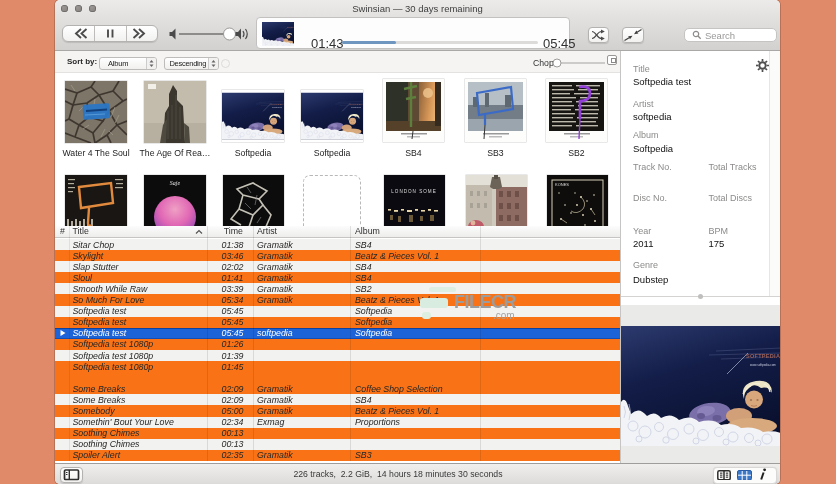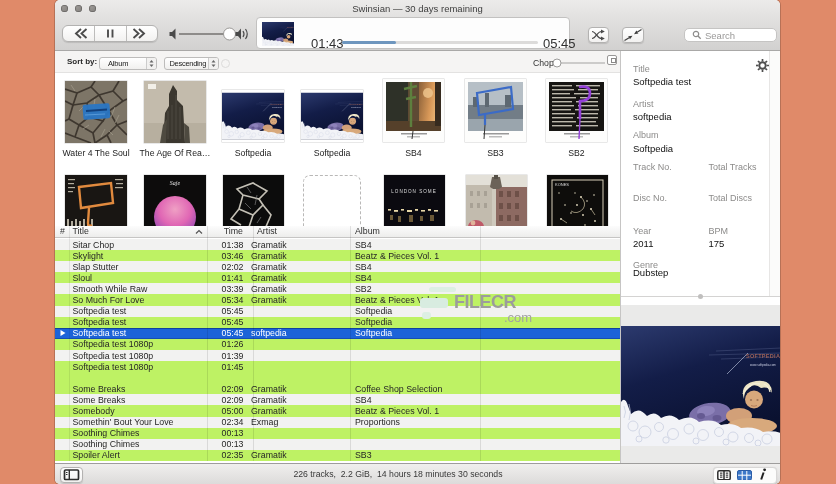--- a/index.html
+++ b/index.html
@@ -13,26 +13,26 @@
 .seg{position:absolute;left:7px;top:25px;width:96px;height:17px;border-radius:6px;}
 .np{position:absolute;left:201px;top:17px;width:314px;height:32px;background:#fdfdfd;border:1px solid #c2c1c0;border-radius:4px;box-sizing:border-box;}
 .npline{position:absolute;left:80px;top:5.5px;width:190px;text-align:center;font-size:9px;color:#1a1a1a;white-space:nowrap;}
 .t9{font-size:13px;color:#303030;}
 .sortbar{position:absolute;left:0;top:51px;width:565px;height:22px;background:#f5f4f3;border-bottom:1px solid #e3e2e1;box-sizing:border-box;}
 .pop{position:absolute;top:6px;height:13px;background:linear-gradient(#fff,#f1f0ef);border:1px solid #bdbcbb;border-radius:3px;box-sizing:border-box;font-size:7.5px;letter-spacing:-0.2px;color:#222;}
 .grid{position:absolute;left:0;top:73px;width:565px;height:153px;background:#fff;overflow:hidden;}
 .cov{position:absolute;box-shadow:0 0 0 0.5px rgba(0,0,0,0.18);overflow:hidden;}
 .lbl{position:absolute;top:74.5px;font-size:8.7px;color:#1c1c1c;text-align:center;white-space:nowrap;}
 .thead{position:absolute;left:0;top:226px;width:565px;height:12px;background:linear-gradient(#fcfcfc,#ededec);border-bottom:1px solid #c6c5c4;box-sizing:border-box;font-size:8.8px;color:#2e2e2e;}
-.tbody{position:absolute;left:0;top:239px;width:565px;height:222px;background:#bef264;}
+.tbody{position:absolute;left:0;top:239px;width:565px;height:222px;background:#f97316;font-style:italic;}
 .row{position:absolute;left:0;width:565px;height:11.1px;font-size:8.8px;color:#262626;white-space:nowrap;}
 .row div{position:absolute;top:0.5px;}
 .c-title{left:17.5px;width:132px;overflow:hidden;}
 .c-time{left:156px;width:43px;text-align:center;}
-.c-artist{left:196px;width:96px;overflow:hidden;}
+.c-artist{left:202px;width:96px;overflow:hidden;}
 .c-album{left:300px;width:128px;overflow:hidden;}
 .panel{position:absolute;left:565px;top:51px;width:160px;height:412px;background:#fff;border-left:1px solid #c6c5c4;box-sizing:border-box;}
 .plab{position:absolute;font-size:9px;color:#8c8b8a;white-space:nowrap;}
 .pval{position:absolute;font-size:9.5px;color:#111;white-space:nowrap;}
 .status{position:absolute;left:0;top:463px;width:725px;height:21px;background:linear-gradient(#f0efee,#dcdbda);border-top:1px solid #9e9d9c;box-sizing:border-box;}
 </style>
 </head>
 <body>
 <div class="win">
 
@@ -508,21 +508,21 @@
   <div class="a" style="left:152px;top:226px;width:1px;height:235px;background:rgba(0,0,0,0.10);"></div>
   <div class="a" style="left:198px;top:226px;width:1px;height:235px;background:rgba(0,0,0,0.10);"></div>
   <div class="a" style="left:295px;top:226px;width:1px;height:235px;background:rgba(0,0,0,0.10);"></div>
   <div class="a" style="left:425px;top:226px;width:1px;height:235px;background:rgba(0,0,0,0.10);"></div>
 
   <div class="a" style="left:365px;top:284px;width:160px;height:40px;">
     <div class="a" style="left:9px;top:2.5px;width:27px;height:5px;background:#ddefe3;border-radius:2.5px;"></div>
     <div class="a" style="left:0px;top:14px;width:28px;height:9.5px;background:#d8ece0;border-radius:3px;"></div>
     <div class="a" style="left:2px;top:28.3px;width:9px;height:6.4px;background:#ddefe3;border-radius:3px;"></div>
     <div class="a" style="left:34px;top:8px;font-size:18px;font-weight:bold;color:#9c9c9c;letter-spacing:-0.5px;">FILECR</div>
-    <div class="a" style="left:84px;top:25.5px;font-size:13px;color:#a2a2a2;">.com</div>
+    <div class="a" style="left:73px;top:25.5px;font-size:10px;color:#a2a2a2;">.com</div>
   </div>
 
   <div class="panel" id="panel">
     <div class="a" style="left:148px;top:0;width:12px;height:245px;background:#fbfbfa;border-left:1px solid #e7e6e5;"></div>
     <svg class="a" style="left:134px;top:7px;" width="15" height="15" viewBox="0 0 15 15">
       <g fill="#4e4e4e">
           <circle cx="7.5" cy="7.5" r="3.2" fill="none" stroke="#4e4e4e" stroke-width="1.9"></circle>
       <g stroke="#4e4e4e" stroke-width="1.7">
         <line x1="7.5" y1="1" x2="7.5" y2="3.4"></line>
             <line x1="7.5" y1="11.6" x2="7.5" y2="14"></line>
@@ -543,21 +543,21 @@
     <div class="pval" style="left:12px;top:91.5px;">Softpedia</div>
     <div class="plab" style="left:12px;top:110.5px;">Track No.</div>
     <div class="plab" style="left:87.5px;top:110.5px;">Total Tracks</div>
     <div class="plab" style="left:12px;top:142px;">Disc No.</div>
     <div class="plab" style="left:87.5px;top:142px;">Total Discs</div>
     <div class="plab" style="left:12px;top:174.5px;">Year</div>
     <div class="plab" style="left:87.5px;top:174.5px;">BPM</div>
     <div class="pval" style="left:12px;top:187px;">2011</div>
     <div class="pval" style="left:87.5px;top:187px;">175</div>
     <div class="plab" style="left:12px;top:208.5px;">Genre</div>
-    <div class="pval" style="left:12px;top:216px;">Dubstep</div>
+    <div class="pval" style="left:12px;top:223px;">Dubstep</div>
     <div class="a" style="left:0;top:245px;width:160px;height:1px;background:#d4d3d2;"></div>
     <div class="a" style="left:77px;top:243px;width:5px;height:5px;border-radius:50%;background:#c0bfbe;"></div>
     <div class="a" style="left:0;top:254px;width:160px;height:158px;background:#eaeae9;"></div>
     <div class="a" style="left:0;top:275px;width:160px;height:120px;">
       <svg width="160" height="120" viewBox="0 0 160 120">
           <use href="#pinkart"></use>
         </svg>
     </div>
   </div>
 

